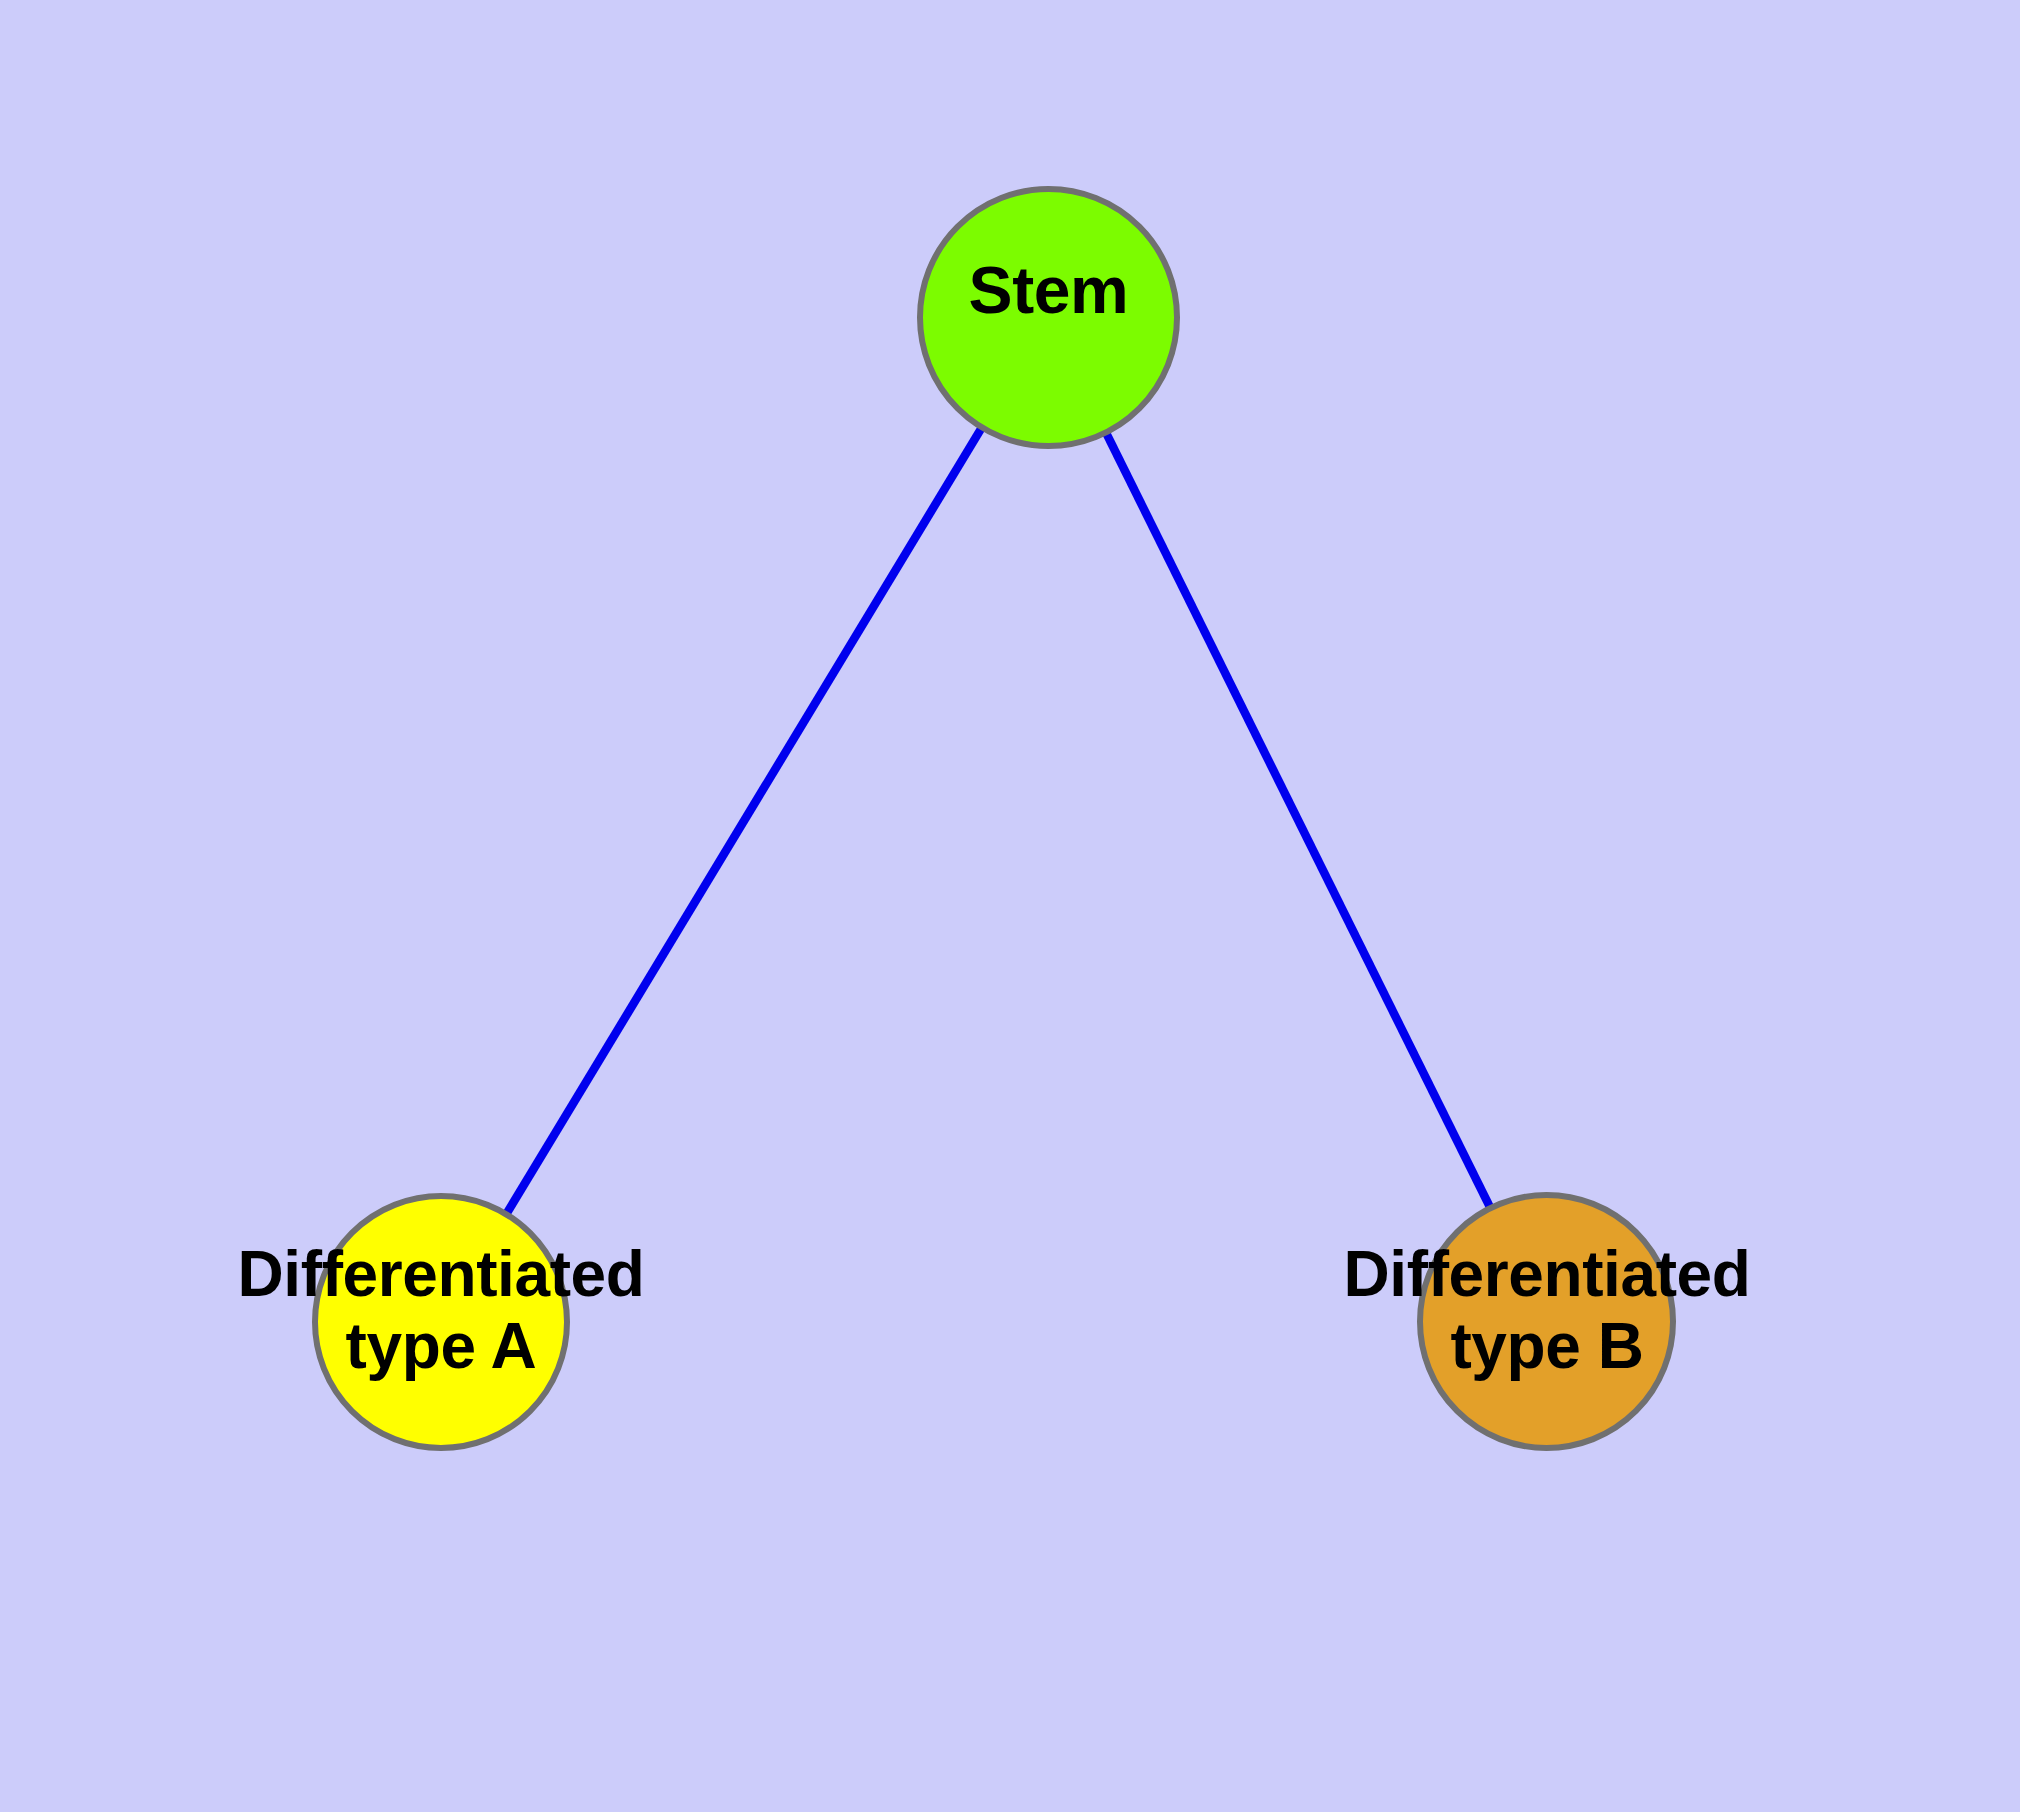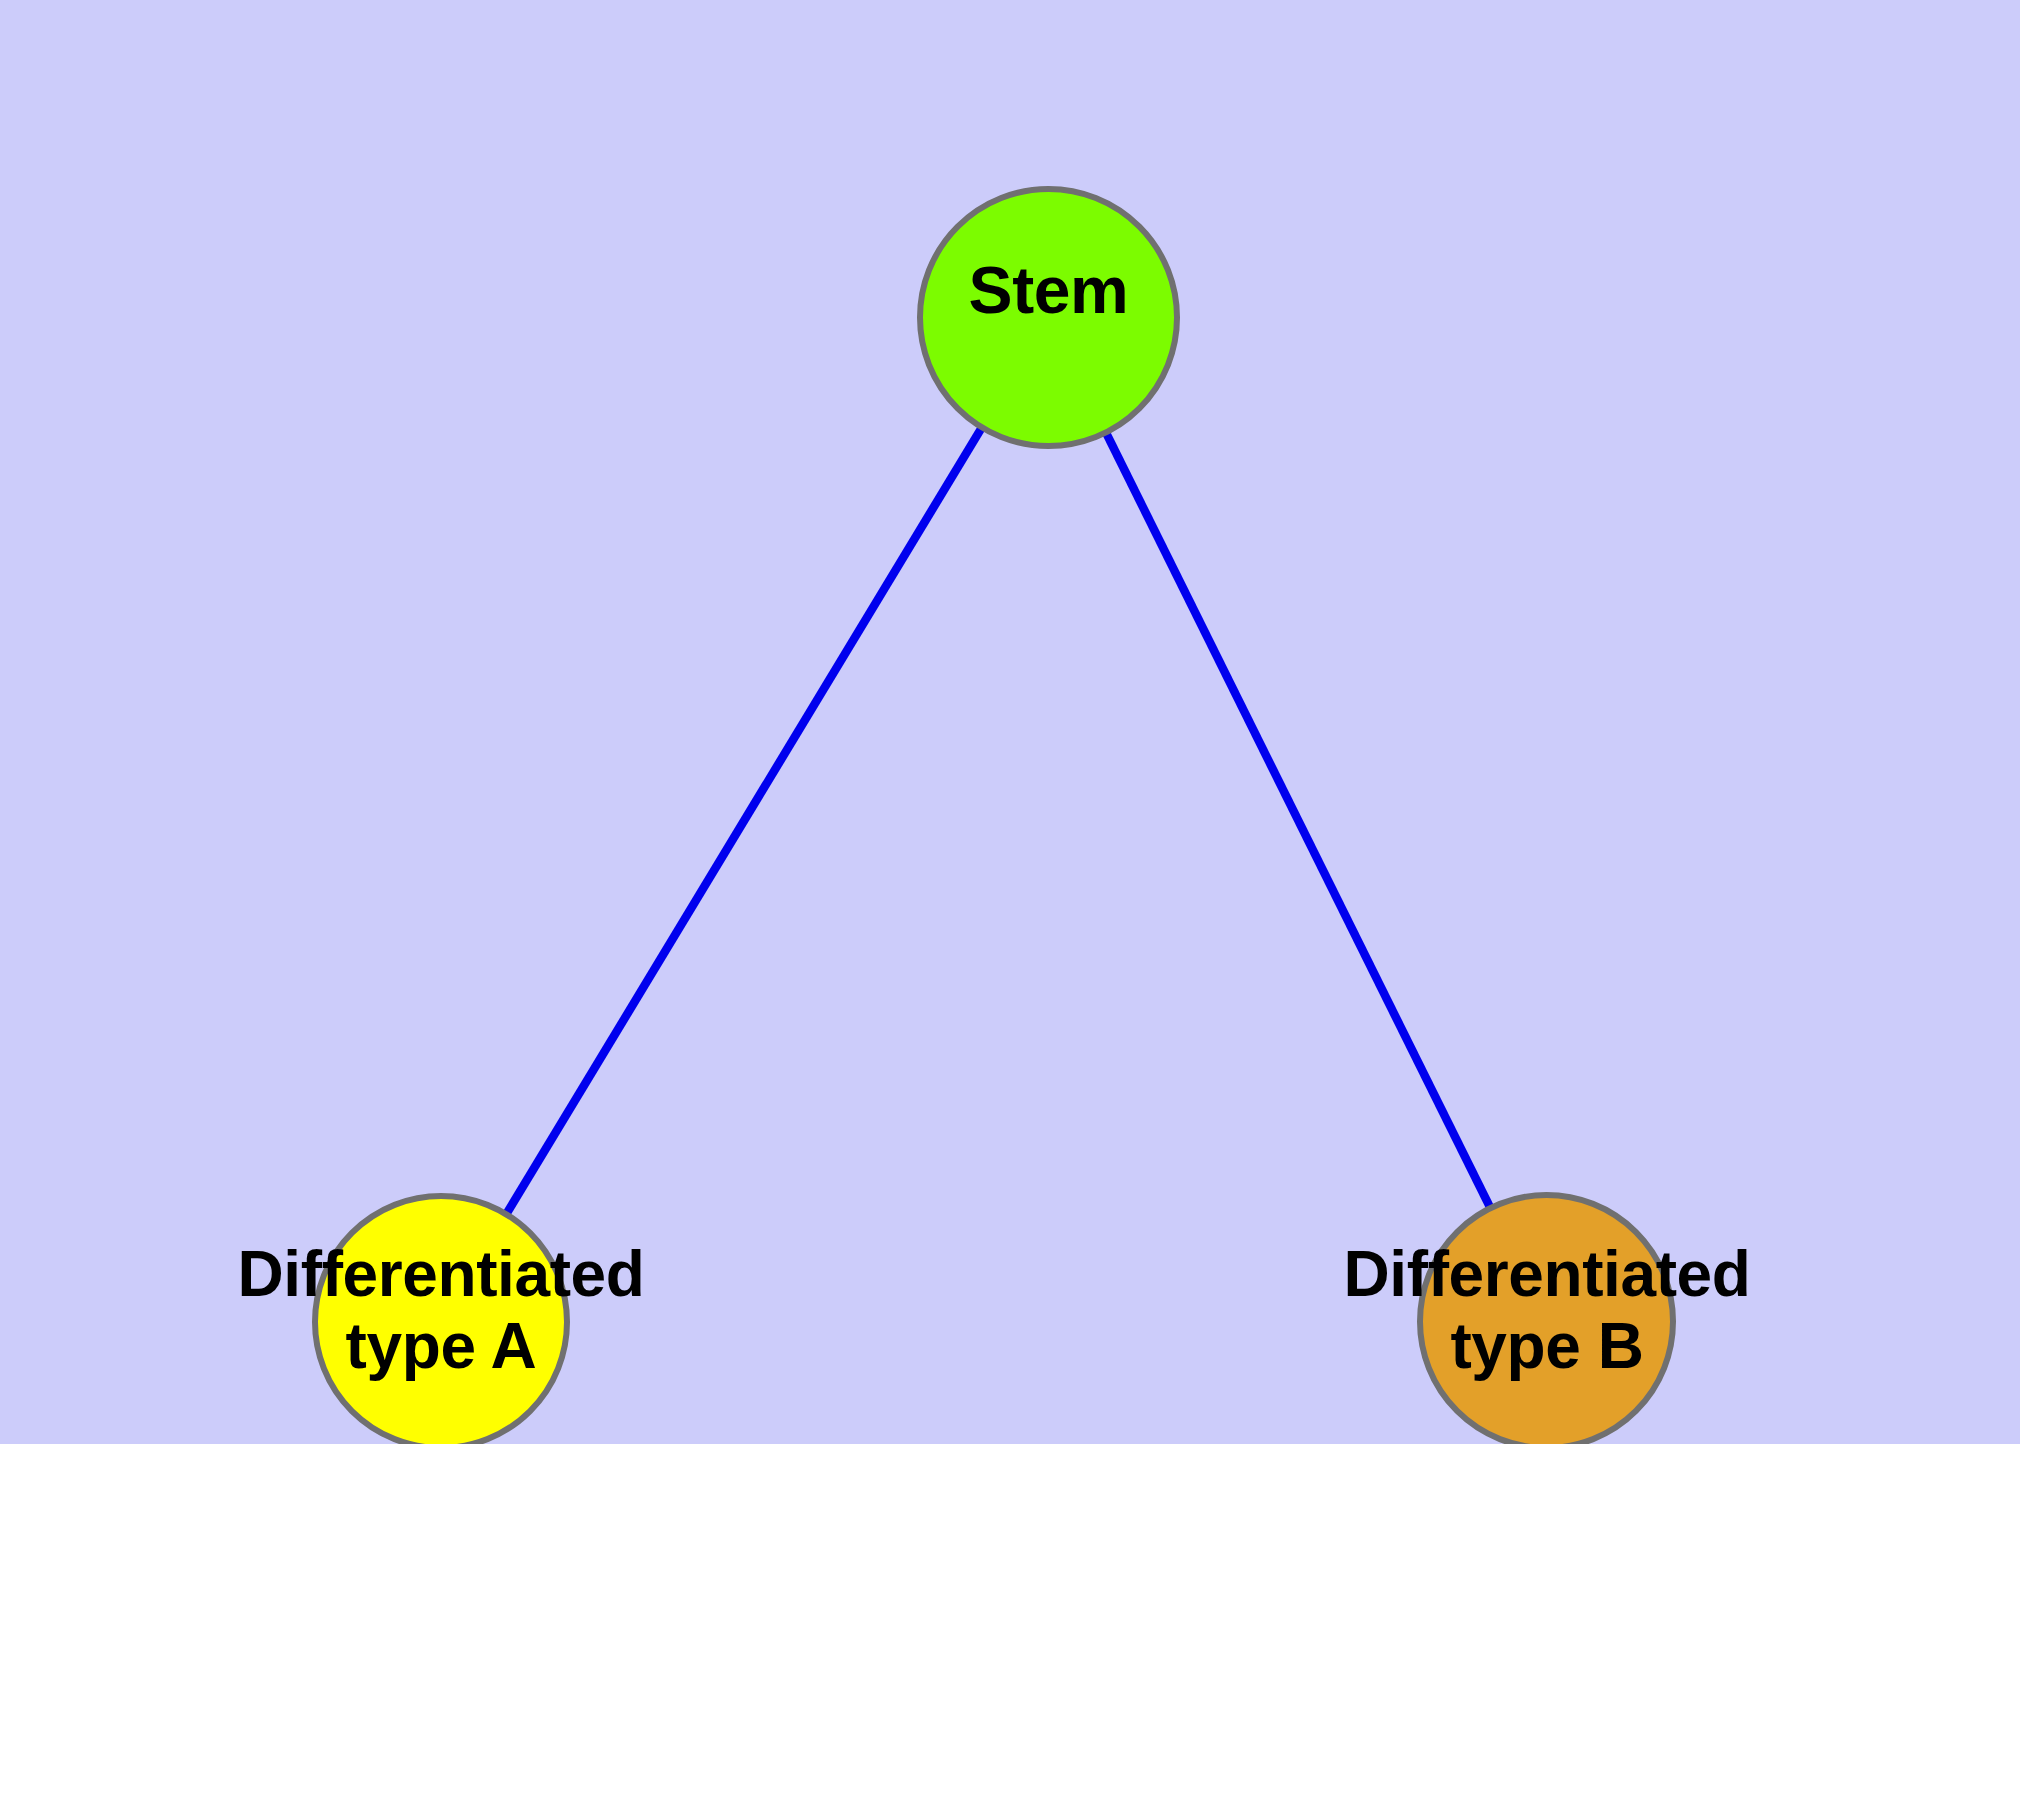--- a/index.html
+++ b/index.html
@@ -75,21 +75,21 @@
   .label-typeb {
     left: 1208px;
     top: 1239px;
     width: 678px;
     font-size: 64px;
   }
 </style>
 </head>
 <body>
 
-<div id="stage" style="width: 2021px; height: 1444px; background: rgb(204, 204, 250);">
+<div id="stage" style="width: 2021px; height: 1812px; background: rgb(204, 204, 250);">
 
   <svg id="edge-layer" viewBox="0 0 2384 2138" width="2021" height="1812" xmlns="http://www.w3.org/2000/svg">
     <line id="svg-edge-stem-to-a" x1="1237" y1="374" x2="520" y2="1560" stroke="#0000ee" stroke-width="10" stroke-linecap="butt"></line>
     <line id="svg-edge-stem-to-b" x1="1237" y1="374" x2="1825" y2="1560" stroke="#0000ee" stroke-width="10" stroke-linecap="butt"></line>
   </svg>
 
   <div class="node node-stem" style="left: 917px; top: 186px; width: 263px; height: 263px; background: rgb(124, 252, 0); border-color: rgb(112, 112, 112);"></div>
   <div class="node node-typea" style="left: 312px; top: 1193px; width: 258px; height: 258px; background: rgb(255, 255, 0); border-color: rgb(112, 112, 112);"></div>
   <div class="node node-typeb" style="left: 1417px; top: 1192px; width: 259px; height: 259px; background: rgb(227, 160, 41); border-color: rgb(112, 112, 112);"></div>
 

